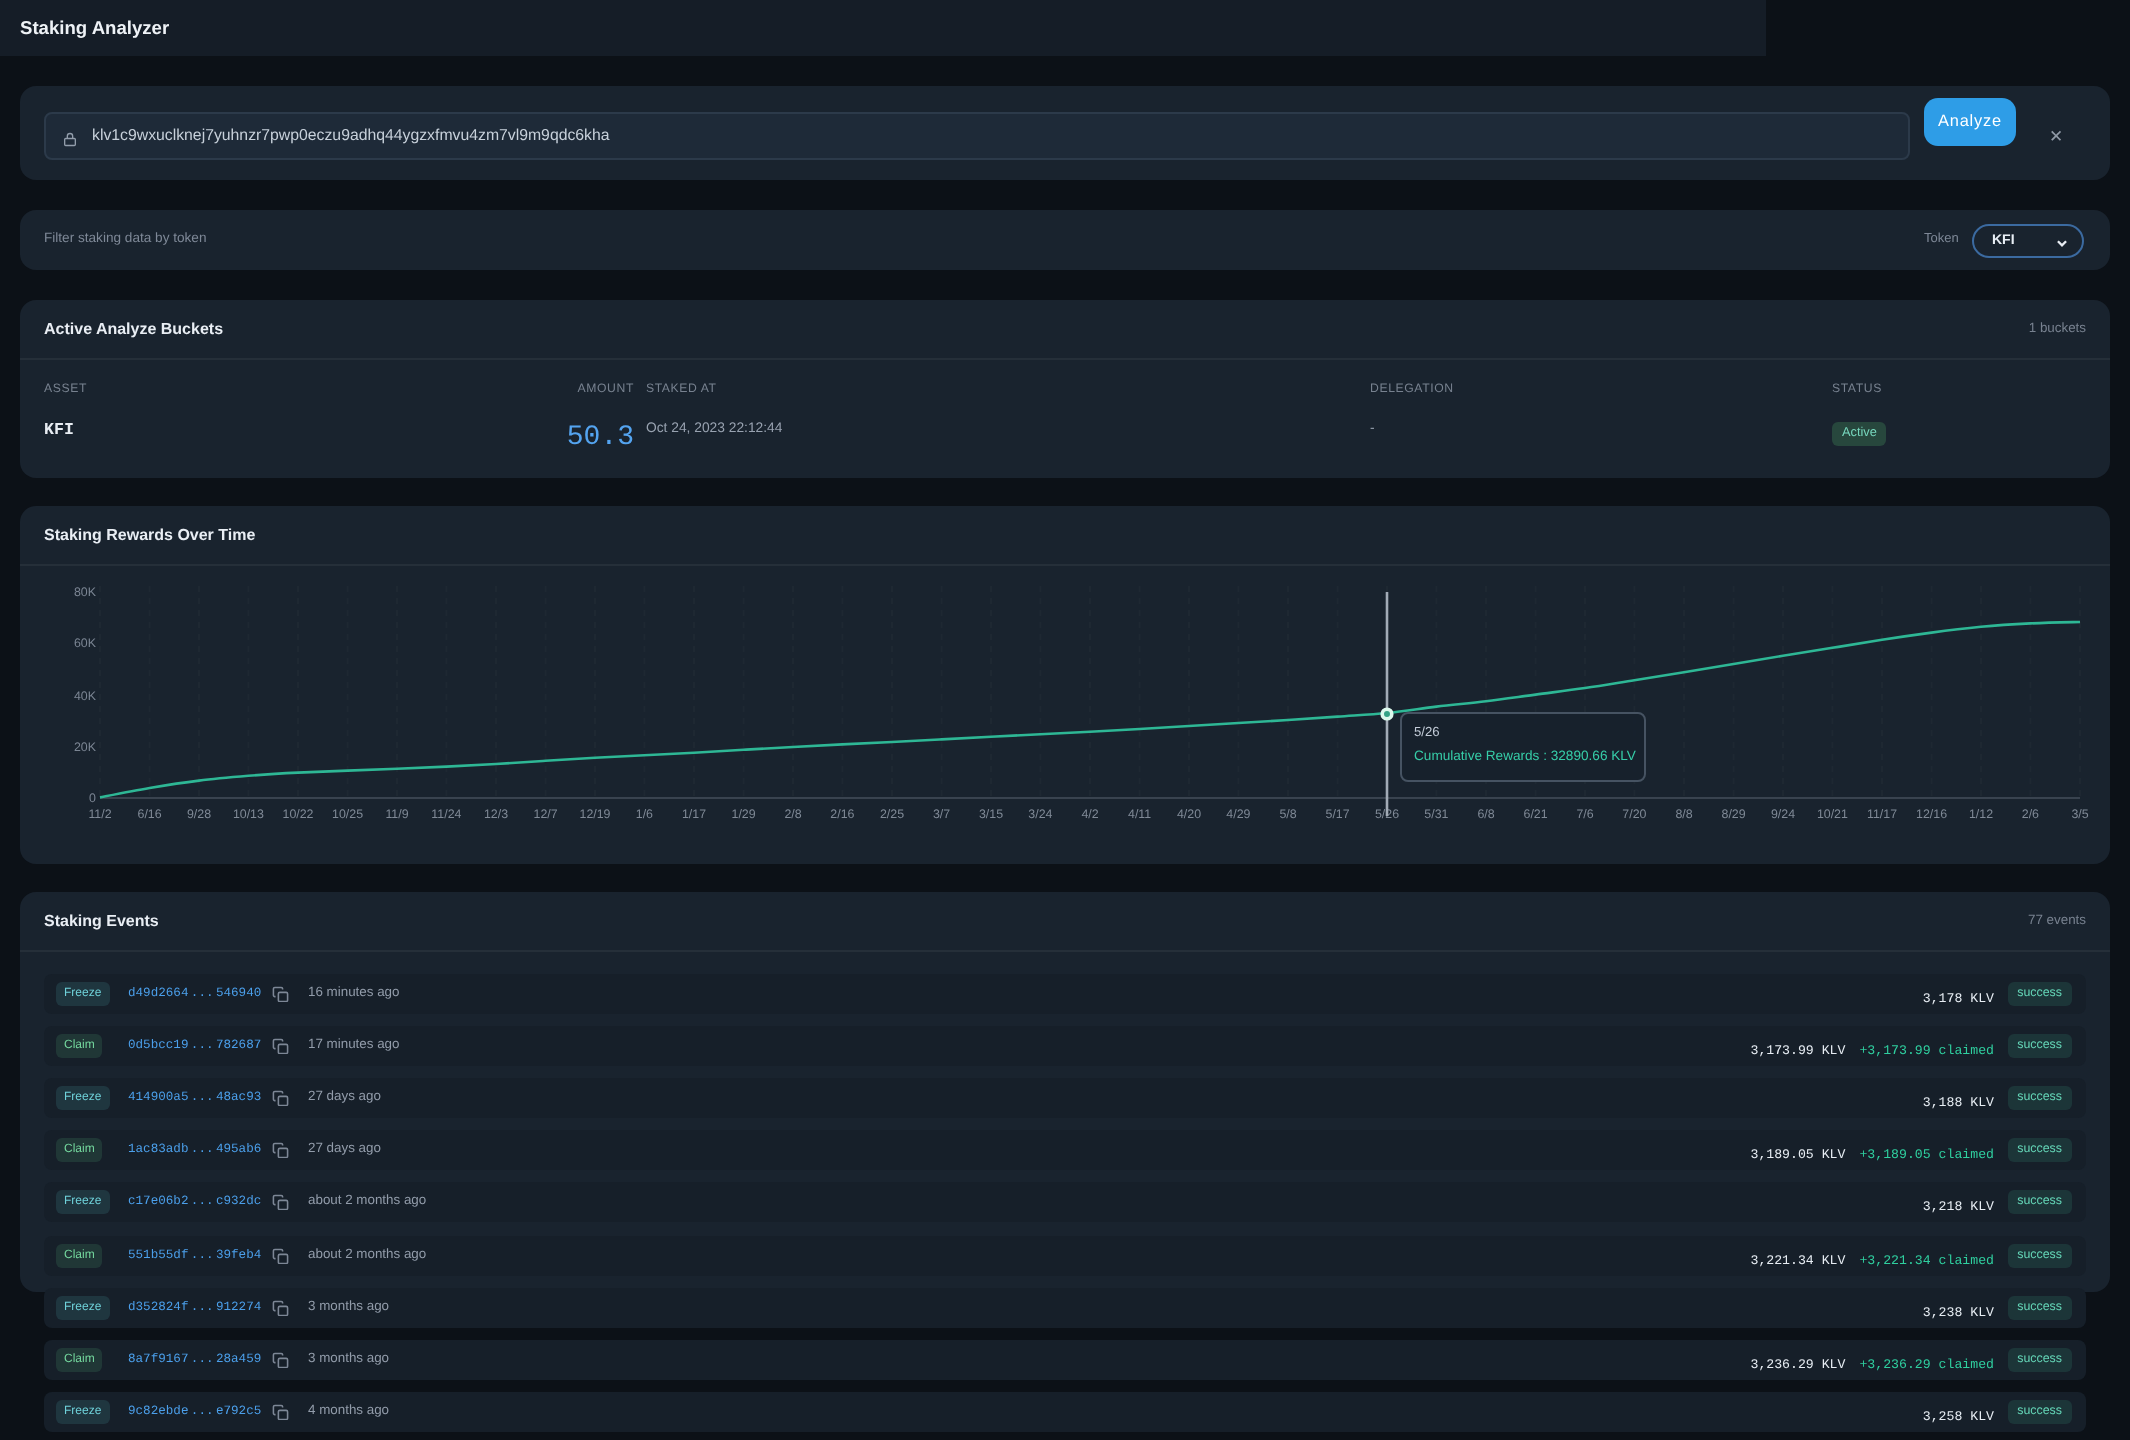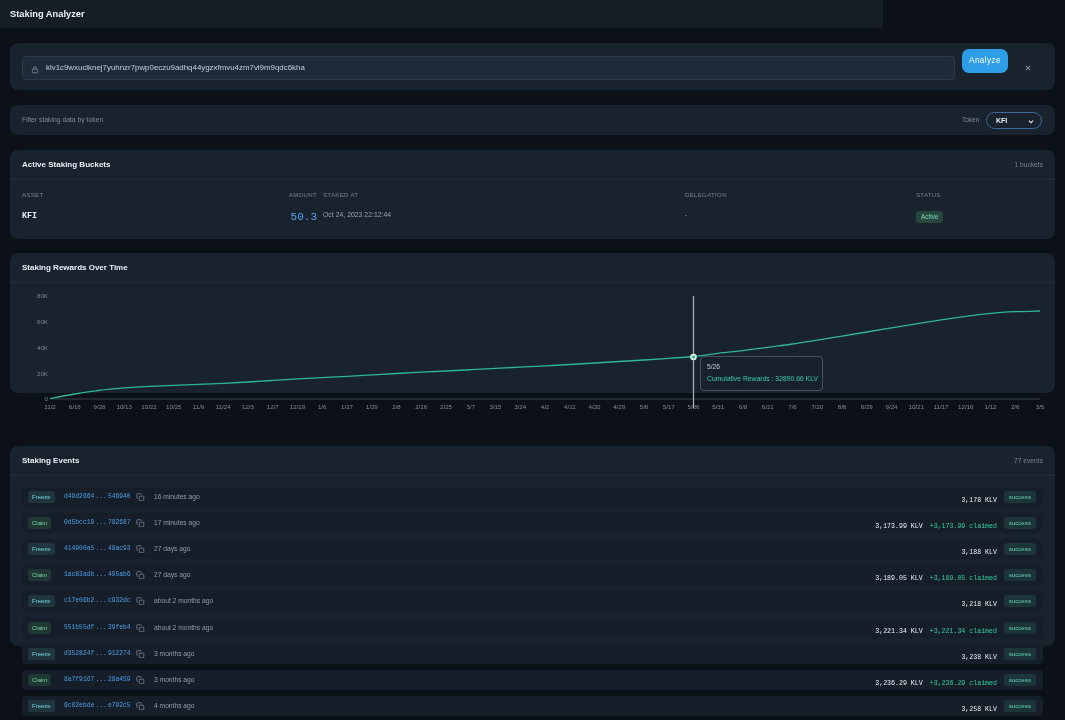--- a/index.html
+++ b/index.html
@@ -16,21 +16,21 @@
 #filter .ftext { position:absolute; left:12px; top:0; line-height:30px; font-size:6.8px; color:#7e8897; }
 #filter .tlabel { position:absolute; left:952px; top:0; line-height:30px; font-size:6.5px; color:#7e8897; }
 #filter .select { position:absolute; left:976px; top:7px; width:56px; height:17px; border:1px solid #3b6aa0; border-radius:8.5px; color:#e8eef5; font-size:7px; font-weight:bold; line-height:15px; padding-left:9px; background:#19232e; }
 #filter .chev { position:absolute; right:6px; top:5px; }
 #buckets { top:150px; height:89px; }
 .cardtitle { position:absolute; left:12px; top:0; height:29px; line-height:29px; font-size:8px; font-weight:bold; color:#e9eef4; }
 .cardright { position:absolute; right:12px; top:0; height:29px; line-height:29px; font-size:6.7px; color:#77818f; }
 .hborder { position:absolute; left:0; top:29px; width:100%; height:0; border-top:1px solid rgba(255,255,255,0.055); }
 #buckets .col { position:absolute; top:41px; font-size:6.1px; color:#77818f; letter-spacing:0.3px; }
 #buckets .val { position:absolute; top:61px; }
-#chart { top:253px; height:140px; }
+#chart { top:253px; height:179px; }
 .tooltip { position:absolute; left:690px; top:103px; width:123px; height:35px; background:rgba(23,33,45,0.96); border:1px solid #465362; border-radius:4px; }
 .tooltip .tl1 { position:absolute; left:6px; top:6px; font-size:6.6px; color:#c3ccd8; }
 .tooltip .tl2 { position:absolute; left:6px; top:18px; font-size:6.8px; color:#36cda8; white-space:nowrap; }
 #events { top:446px; height:200px; }
 .evrow { position:absolute; left:12px; width:1021px; height:20px; background:#161f29; border-radius:4px; }
 .badge { position:absolute; left:6px; top:4px; height:12px; line-height:12px; border-radius:3px; font-size:6px; padding:0 4px; }
 .badge.freeze { color:#6fd2da; background:rgba(95,205,215,0.13); }
 .badge.claim { color:#74d89e; background:rgba(100,215,150,0.13); }
 .hash { position:absolute; left:42px; top:0; line-height:20px; font-size:6.3px; color:#4b9fea; font-family:"Liberation Mono",monospace; }
 .cicon { position:absolute; left:114px; top:5.5px; }
@@ -60,30 +60,30 @@
 
 <div class="card" id="filter">
   <span class="ftext">Filter staking data by token</span>
   <span class="tlabel">Token</span>
   <div class="select">KFI<svg class="chev" width="8" height="7" viewBox="0 0 24 24" fill="none" stroke="#e8edf3" stroke-width="4">
         <path d="M5 9l7 7 7-7"></path>
       </svg></div>
 </div>
 
 <div class="card" id="buckets">
-  <div class="cardtitle">Active Staking Buckets</div>
+  <div class="cardtitle">Active Analyze Buckets</div>
   <div class="cardright">1 buckets</div>
   <div class="hborder"></div>
   <span class="col" style="left:12px">ASSET</span>
   <span class="col" style="left:207px;width:100px;text-align:right;display:inline-block">AMOUNT</span>
   <span class="col" style="left:313px">STAKED AT</span>
   <span class="col" style="left:675px">DELEGATION</span>
   <span class="col" style="left:906px">STATUS</span>
   <span class="val mono" style="left:12px;font-size:8.3px;font-weight:bold;color:#e8edf3;font-family:'Liberation Mono',monospace">KFI</span>
-  <span class="val mono" style="left:207px;width:100px;text-align:right;display:inline-block;font-size:11px;color:#54a4f0;font-family:'Liberation Mono',monospace">50.3</span>
+  <span class="val mono" style="left:207px;width:100px;text-align:right;display:inline-block;font-size:14px;color:#54a4f0;font-family:'Liberation Mono',monospace">50.3</span>
   <span class="val" style="left:313px;font-size:6.9px;color:#98a2b0">Oct 24, 2023 22:12:44</span>
   <span class="val" style="left:675px;font-size:6.9px;color:#98a2b0">-</span>
   <span class="val" style="left:906px;top:61px;height:12px;line-height:12px;padding:0 5px;border-radius:3px;background:#27473d;color:#77d7bd;font-size:6.4px">Active</span>
 </div>
 
 <div class="card" id="chart">
   <div class="cardtitle">Staking Rewards Over Time</div>
   <div class="hborder"></div>
   <svg width="1045" height="179" style="position:absolute;left:0;top:0">
 <line x1="40.0" y1="40" x2="40.0" y2="146" stroke="rgba(255,255,255,0.025)" stroke-dasharray="3 3"></line>

